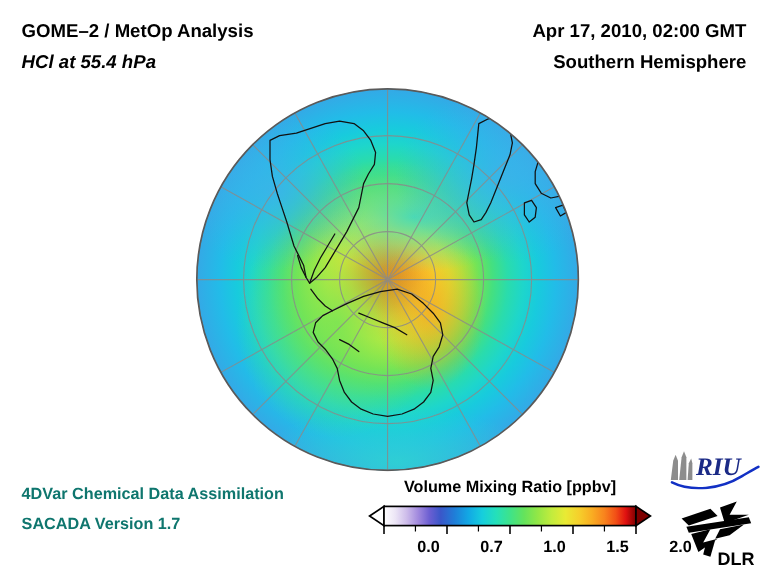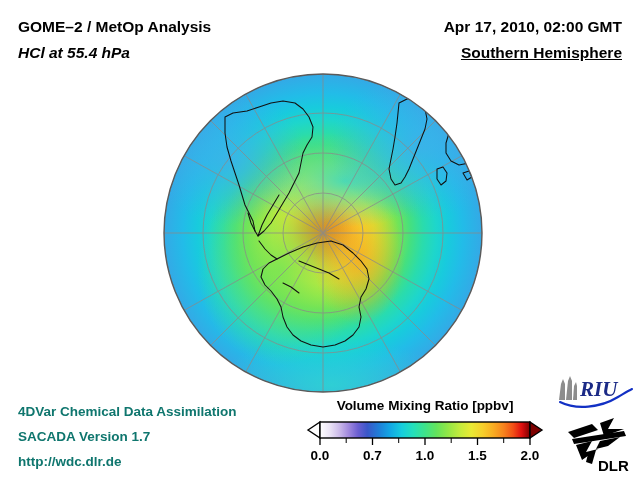--- a/index.html
+++ b/index.html
@@ -10,21 +10,21 @@
     overflow:hidden;
     position:relative;
   }
   .page{position:relative;width:640px;height:480px;}
 
   
   .hdr{position:absolute;font-weight:bold;font-size:15.5px;color:#000;white-space:nowrap;}
   #hdr-l1{left:18px;top:18px;}
   #hdr-l2{left:18px;top:44px;font-style:italic;}
   #hdr-r1{right:18px;top:18px;text-align:right;}
-  #hdr-r2{right:18px;top:44px;text-align:right;text-decoration:underline;}
+  #hdr-r2{right:18px;top:44px;text-align:right;}
 
   
   #globe-wrap{position:absolute;left:163px;top:73px;width:320px;height:320px;}
   #globe-svg{display:block;width:320px;height:320px;}
 
   
   .ftr{position:absolute;left:18px;font-weight:bold;font-size:13.5px;color:#0f766e;white-space:nowrap;}
   #ftr1{top:404px;}
   #ftr2{top:429px;}
   #ftr3{top:454px;}
@@ -32,21 +32,21 @@
   
   #cbar-block{position:absolute;left:306px;top:398px;width:238px;height:76px;}
   #cbar-title{
     position:absolute;left:0;top:0;width:238px;text-align:center;
     font-weight:bold;font-size:13.5px;color:#000;white-space:nowrap;
   }
   #cbar-svg{position:absolute;left:0;top:22px;}
   #cbar-ticklabels{position:absolute;left:0;top:50px;width:238px;height:20px;}
   .cbtick{
     position:absolute;font-weight:bold;font-size:13.5px;color:#000;
-    transform:translateX(-50%);white-space:nowrap;
+    transform:translateX(-50%);white-space:nowrap;margin-left:37px;
   }
 
   
   #riu-logo{position:absolute;left:556px;top:374px;width:80px;height:34px;}
   #dlr-logo{position:absolute;left:562px;top:414px;width:72px;height:60px;}
 </style>
 </head>
 <body>
 
 <div class="page">
@@ -164,21 +164,20 @@
         <path d="M36,296 L44,294 L50,298 L44,302 L37,301 Z"></path>
         <path d="M56,300 L62,299 L64,303 L58,304 Z"></path>
       </g>
 
       <circle cx="160" cy="160" r="159" fill="none" stroke="#5a5a5a" stroke-width="1.4"></circle>
     </svg>
   </div>
 
   <div class="ftr" id="ftr1">4DVar Chemical Data Assimilation</div>
   <div class="ftr" id="ftr2">SACADA Version 1.7</div>
-  <div class="ftr" id="ftr3">http://wdc.dlr.de</div>
 
   <div id="cbar-block">
     <div id="cbar-title">Volume Mixing Ratio [ppbv]</div>
 
     <svg id="cbar-svg" width="238" height="26" viewBox="0 0 238 26" xmlns="http://www.w3.org/2000/svg">
       <defs>
         <linearGradient id="cbgrad" x1="0" y1="0" x2="1" y2="0">
           <stop offset="0.000" stop-color="#ffffff"></stop>
           <stop offset="0.045" stop-color="#ece5f6"></stop>
           <stop offset="0.090" stop-color="#cdbcea"></stop>

